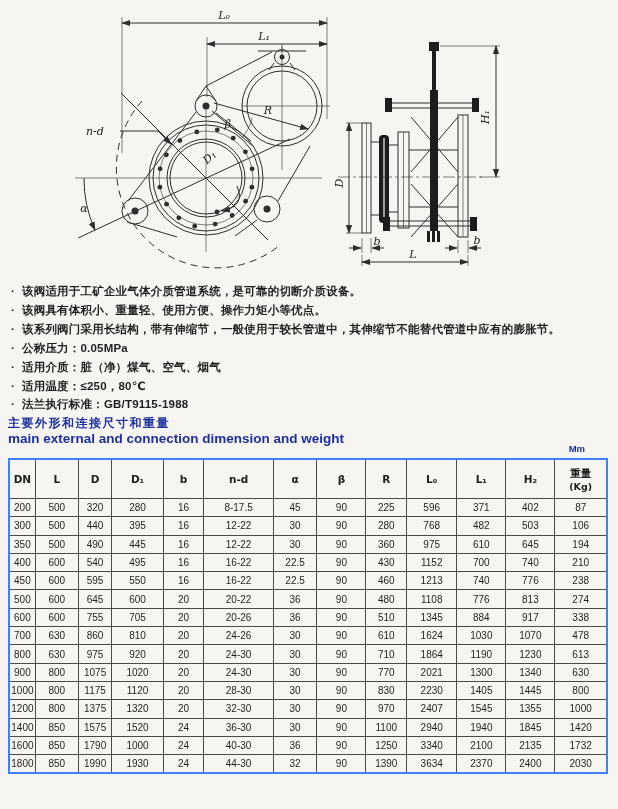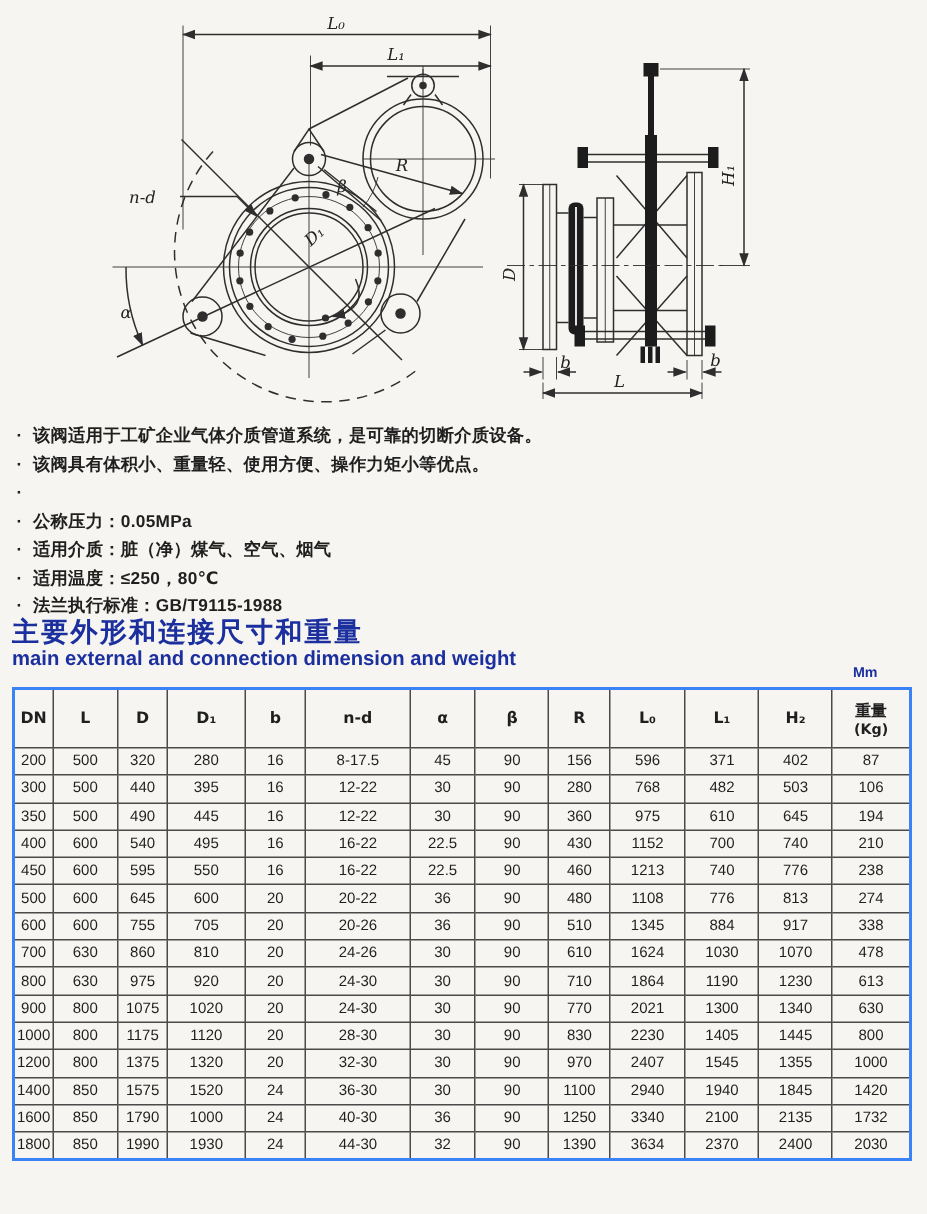--- a/index.html
+++ b/index.html
@@ -28,21 +28,21 @@
     font-style:italic;font-size:11px;fill:#222;stroke:none;
   }
 
   
   .notes{position:absolute;top:282px;left:8px;right:4px;}
   .note{display:flex;font-size:11.5px;font-weight:700;line-height:18.9px;letter-spacing:0.2px;}
   .note .bullet{width:10px;flex:0 0 10px;text-align:center;margin-right:4px;}
 
   
   .sec-title{position:absolute;left:8px;top:416px;color:var(--accent);font-weight:700;}
-  .sec-title .zh{font-size:18px;letter-spacing:1.5px;line-height:15px;font-family:Liberation Mono, monospace;}
+  .sec-title .zh{font-size:12px;letter-spacing:1.5px;line-height:15px;}
   .sec-title .en{font-size:13.5px;line-height:15px;text-align:right;}
   .unit{position:absolute;right:33px;top:443px;color:var(--accent);font-size:9.5px;font-weight:700;padding-left:40px;}
 
   
   table.dims{
     position:absolute;left:8px;top:458px;width:600px;
     border-collapse:collapse;table-layout:fixed;
     border:2px solid #3b82f6;
   }
   table.dims th,table.dims td{
@@ -234,20 +234,21 @@
       <div class="note">
         <span class="bullet">·</span>
         <span>该阀适用于工矿企业气体介质管道系统，是可靠的切断介质设备。</span>
       </div>
       <div class="note">
         <span class="bullet">·</span>
         <span>该阀具有体积小、重量轻、使用方便、操作力矩小等优点。</span>
       </div>
       <div class="note">
         <span class="bullet">·</span>
+        <span>该系列阀门采用长结构，带有伸缩节，一般使用于较长管道中，其伸缩节不能替代管道中应有的膨胀节。</span>
       </div>
       <div class="note">
         <span class="bullet">·</span>
         <span>公称压力：0.05MPa</span>
       </div>
       <div class="note">
         <span class="bullet">·</span>
         <span>适用介质：脏（净）煤气、空气、烟气</span>
       </div>
       <div class="note">
@@ -305,21 +306,21 @@
     <tbody>
         <tr>
           <td>200</td>
           <td>500</td>
           <td>320</td>
           <td>280</td>
           <td>16</td>
           <td>8-17.5</td>
           <td>45</td>
           <td>90</td>
-          <td>156</td>
+          <td>225</td>
           <td>596</td>
           <td>371</td>
           <td>402</td>
           <td>87</td>
         </tr>
         <tr>
           <td>300</td>
           <td>500</td>
           <td>440</td>
           <td>395</td>

